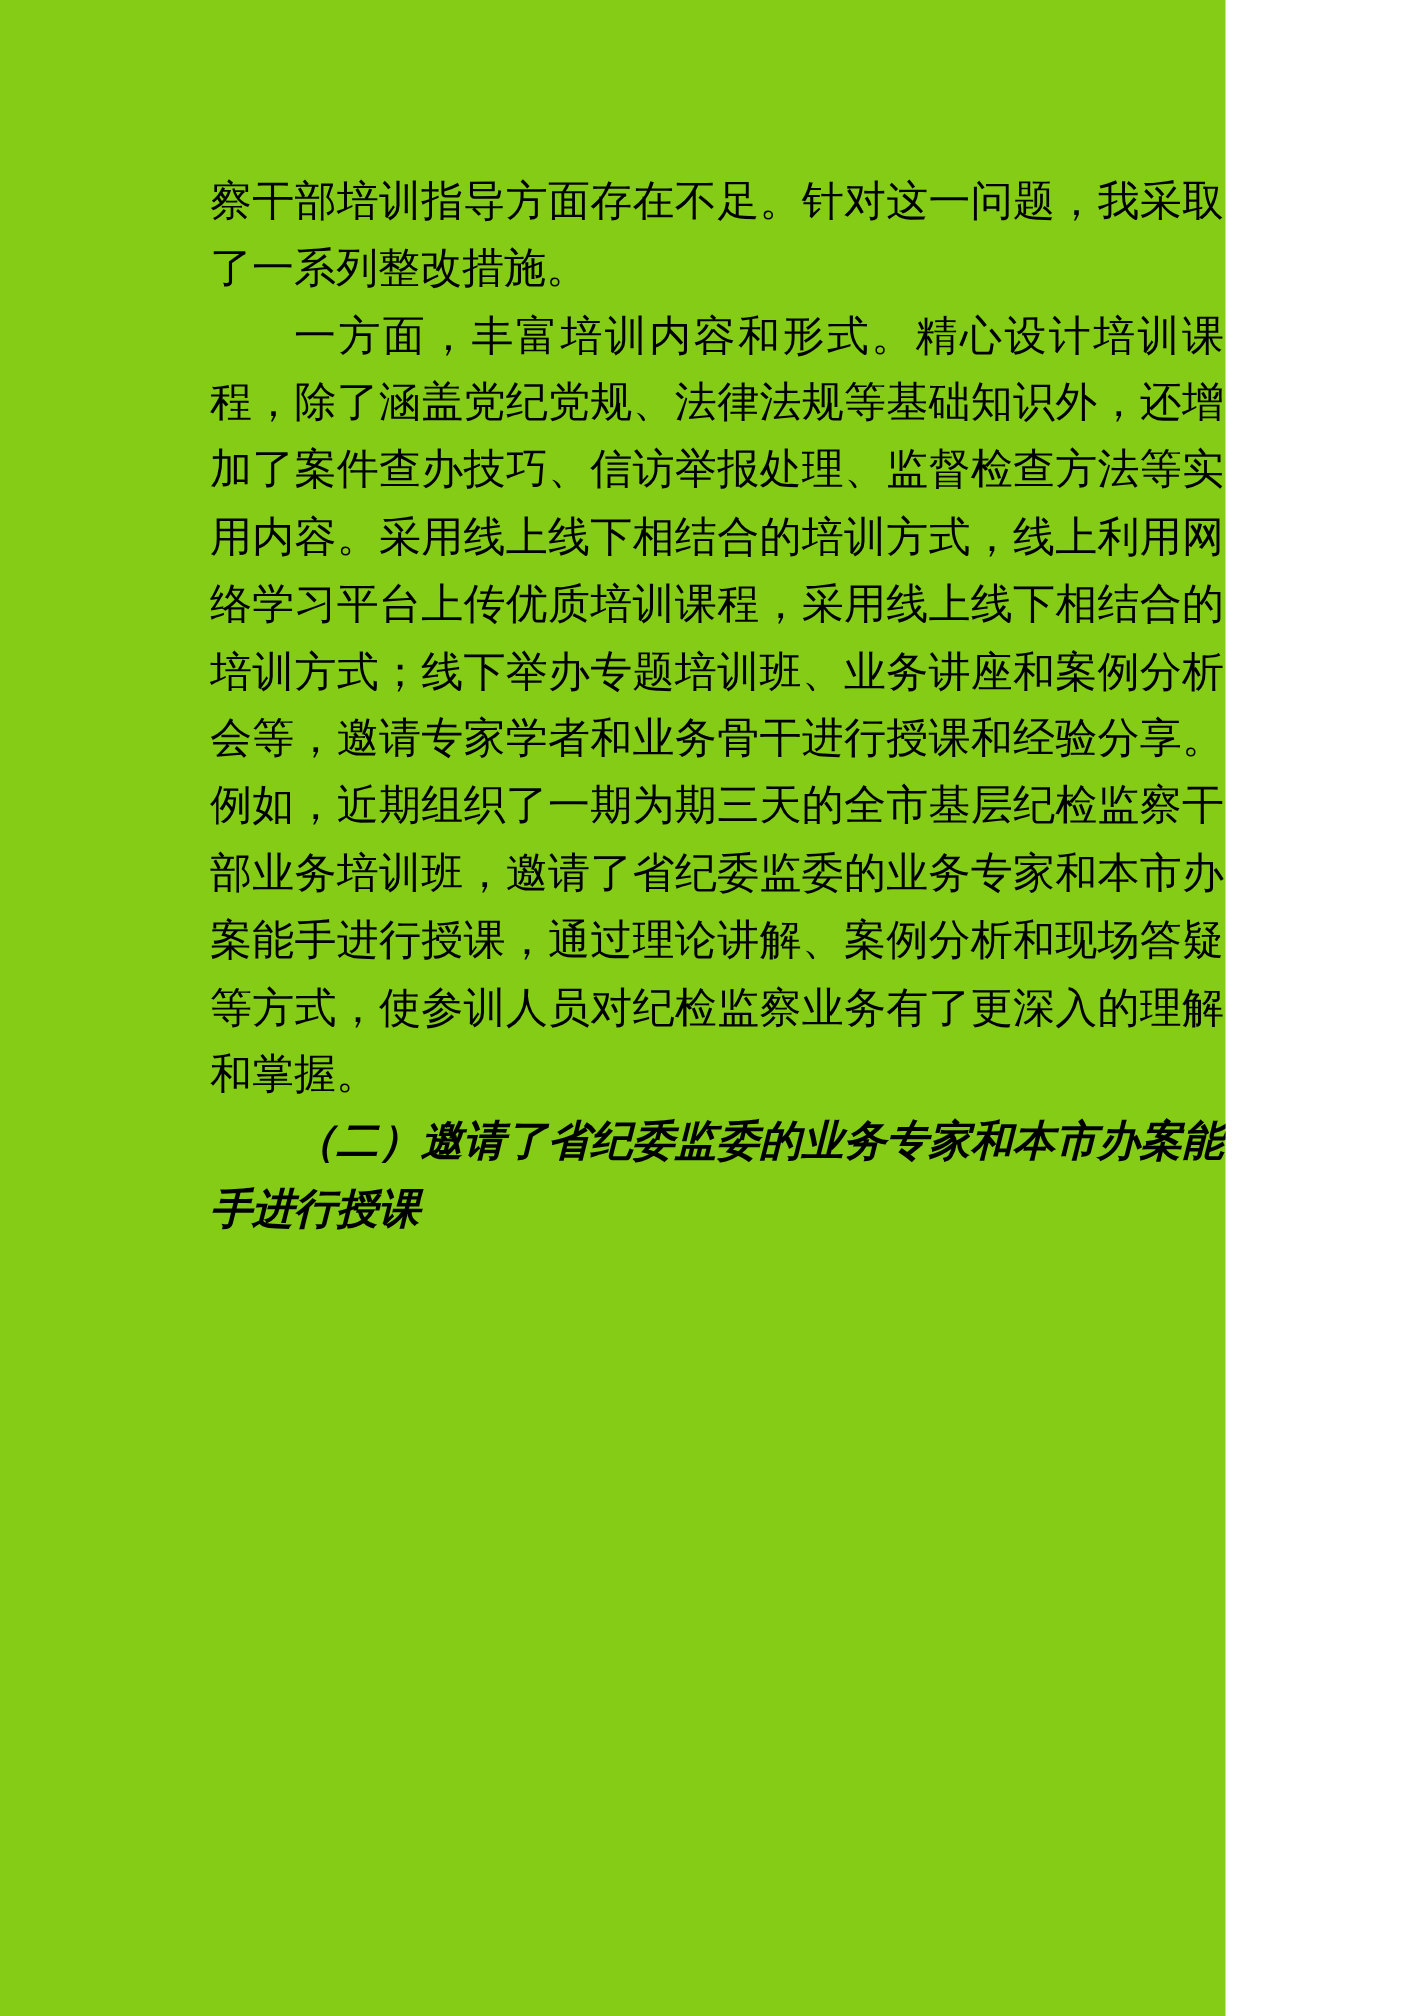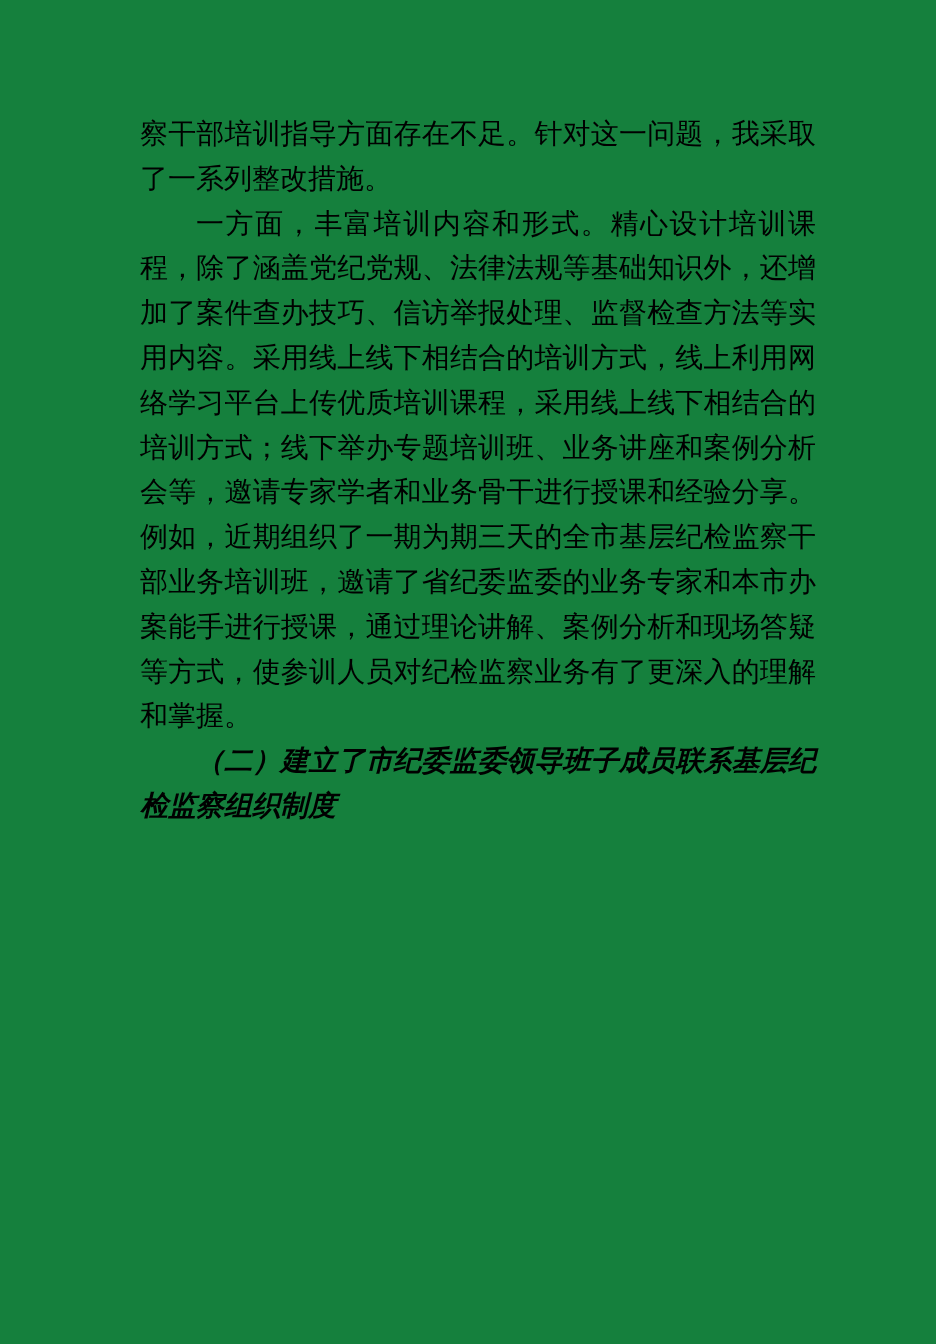--- a/index.html
+++ b/index.html
@@ -2,23 +2,23 @@
 <html><head>
 <meta charset="utf-8">
 <style>
   html, body {
     margin: 0;
     padding: 0;
     background: #ffffff;
   }
   .page {
     position: relative;
-    width: 936px;
+    width: 817px;
     height: 1344px;
-    background: #15803d;
+    background: #84cc16;
     overflow: hidden;
   }
   .content {
     position: absolute;
     left: 140px;
     top: 112px;
     width: 676px;
   }
   .content p {
     margin: 0;
@@ -44,15 +44,15 @@
     font-style: italic;
   }
 </style>
 </head>
 <body>
 
 <div class="page">
   <div class="content">
     <p class="body-para no-indent">察干部培训指导方面存在不足。针对这一问题，我采取了一系列整改措施。</p>
     <p class="body-para">一方面，丰富培训内容和形式。精心设计培训课程，除了涵盖党纪党规、法律法规等基础知识外，还增加了案件查办技巧、信访举报处理、监督检查方法等实用内容。采用线上线下相结合的培训方式，线上利用网络学习平台上传优质培训课程，采用线上线下相结合的培训方式；线下举办专题培训班、业务讲座和案例分析会等，邀请专家学者和业务骨干进行授课和经验分享。例如，近期组织了一期为期三天的全市基层纪检监察干部业务培训班，邀请了省纪委监委的业务专家和本市办案能手进行授课，通过理论讲解、案例分析和现场答疑等方式，使参训人员对纪检监察业务有了更深入的理解和掌握。</p>
-    <p class="heading-para">（二）建立了市纪委监委领导班子成员联系基层纪检监察组织制度</p>
+    <p class="heading-para">（二）邀请了省纪委监委的业务专家和本市办案能手进行授课</p>
   </div>
 </div>
 
 </body></html>

